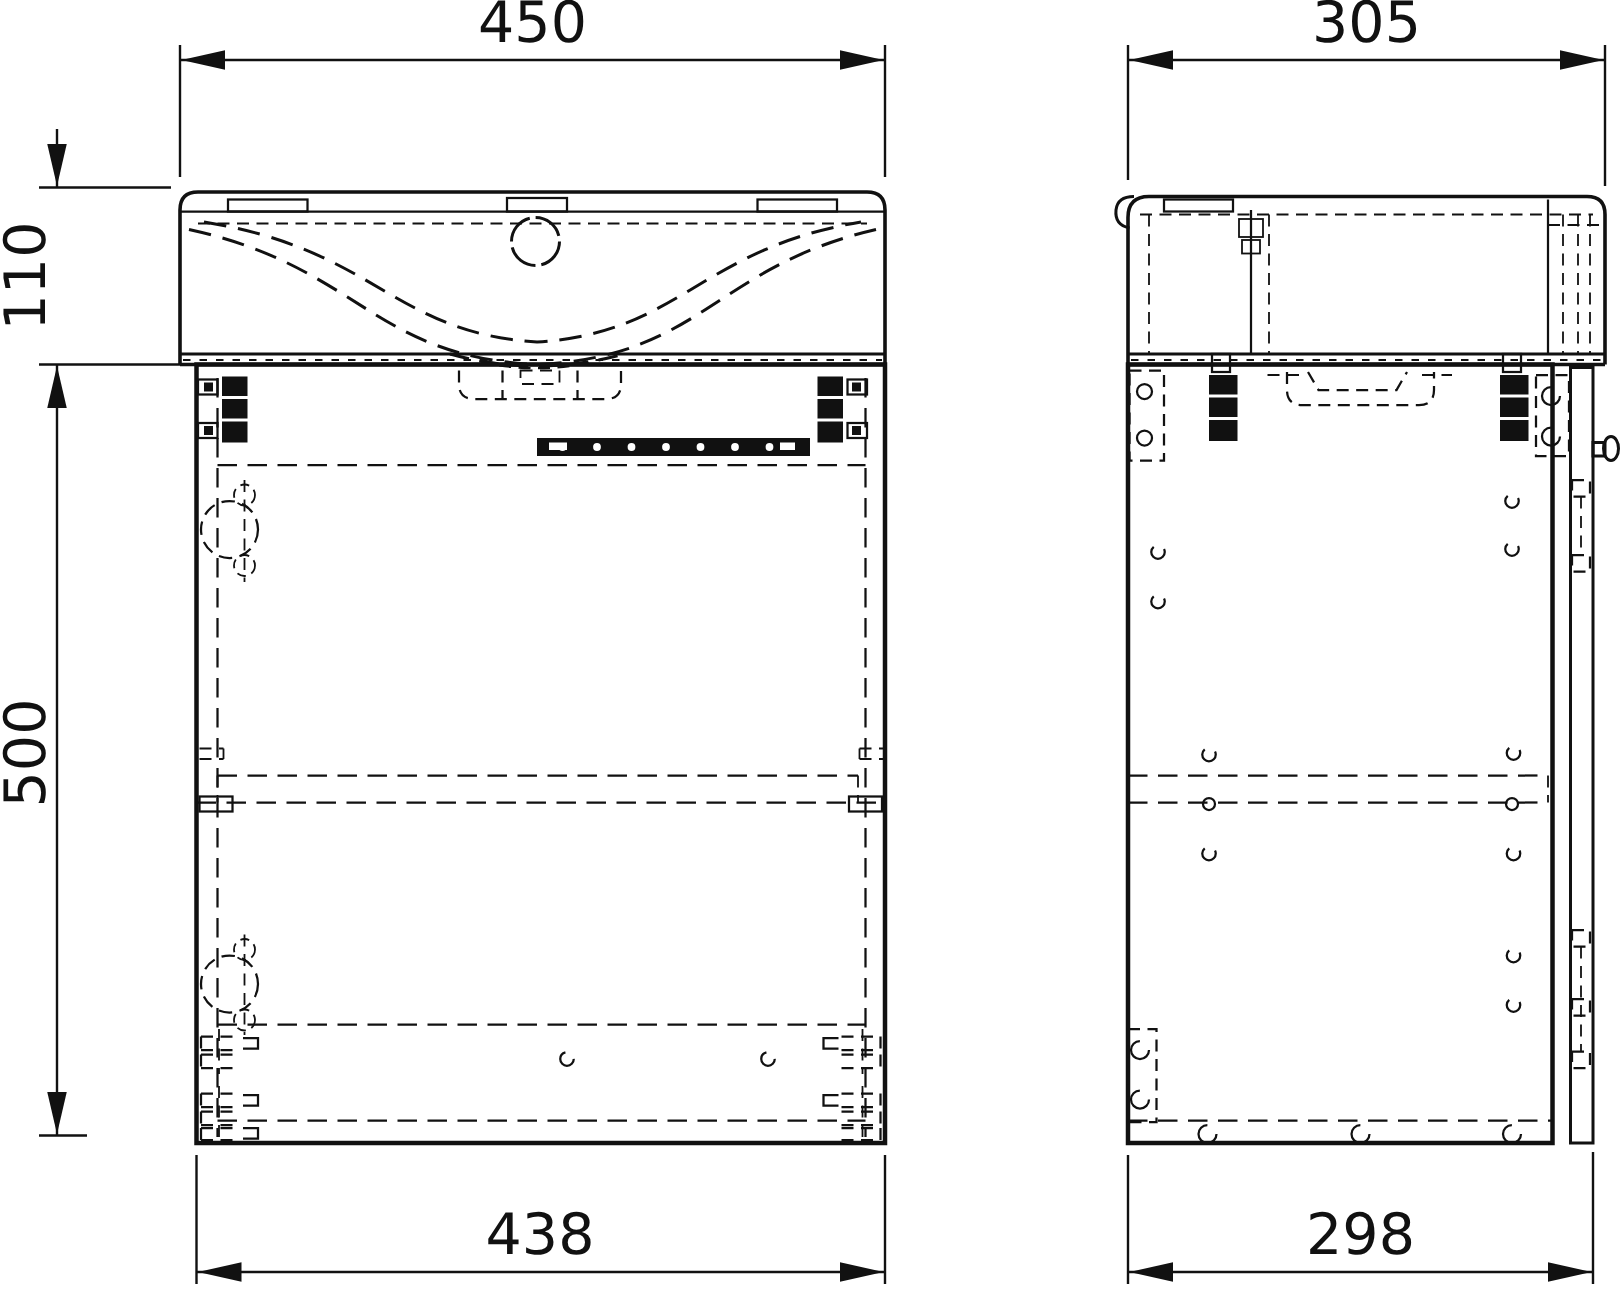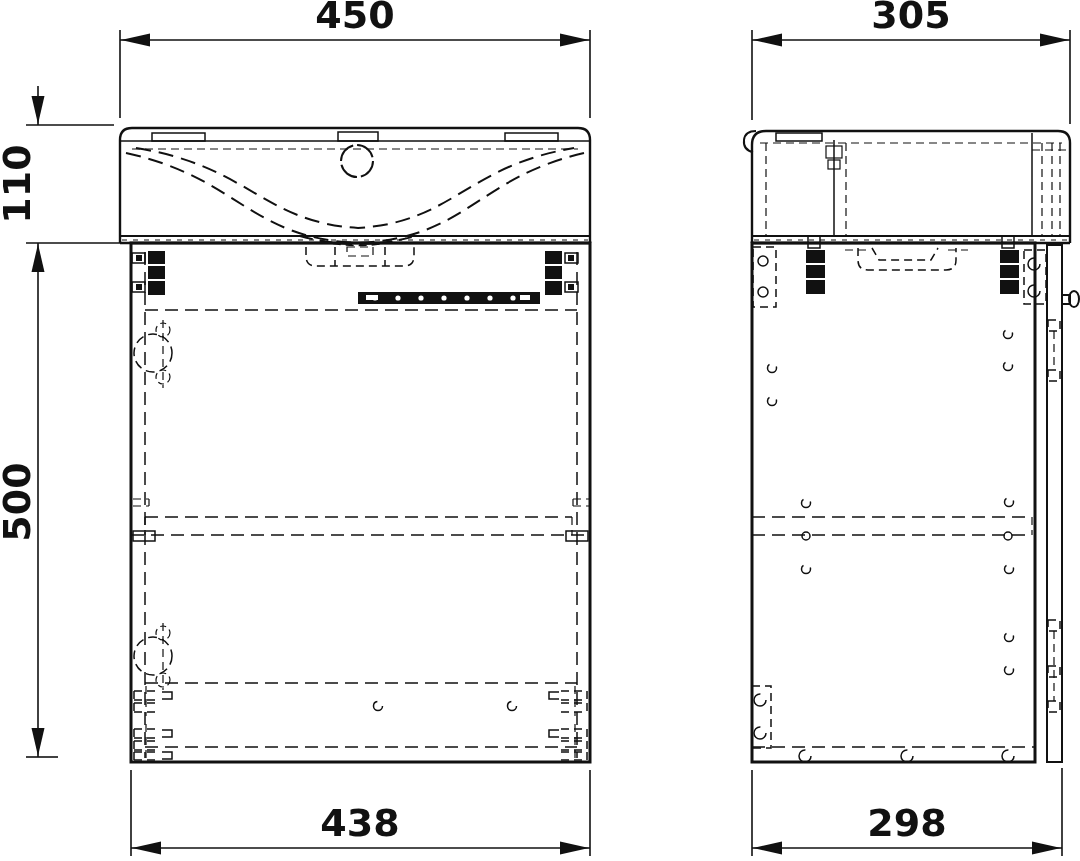--- a/index.html
+++ b/index.html
@@ -1,16 +1,16 @@
 <!DOCTYPE html>
 <html><head>
 <meta charset="utf-8">
 <style>
   html,body{margin:0;padding:0;background:#ffffff;}
-  .stage{width:1080px;height:861px;position:relative;background:#fff;overflow:hidden;font-weight:bold;}
+  .stage{width:1080px;height:861px;position:relative;background:#fff;overflow:hidden;}
   svg{display:block;}
   text{font-family:"DejaVu Sans","Liberation Sans",sans-serif;font-size:38px;fill:#111;}
   .ln{stroke:#111;fill:none;}
   .w3{stroke-width:3;}
   .w25{stroke-width:2.4;}
   .w2{stroke-width:2;}
   .w15{stroke-width:1.5;}
   .w12{stroke-width:1.2;}
   .dash{stroke-dasharray:13 7;}
   .dashf{stroke-dasharray:8 5;}

